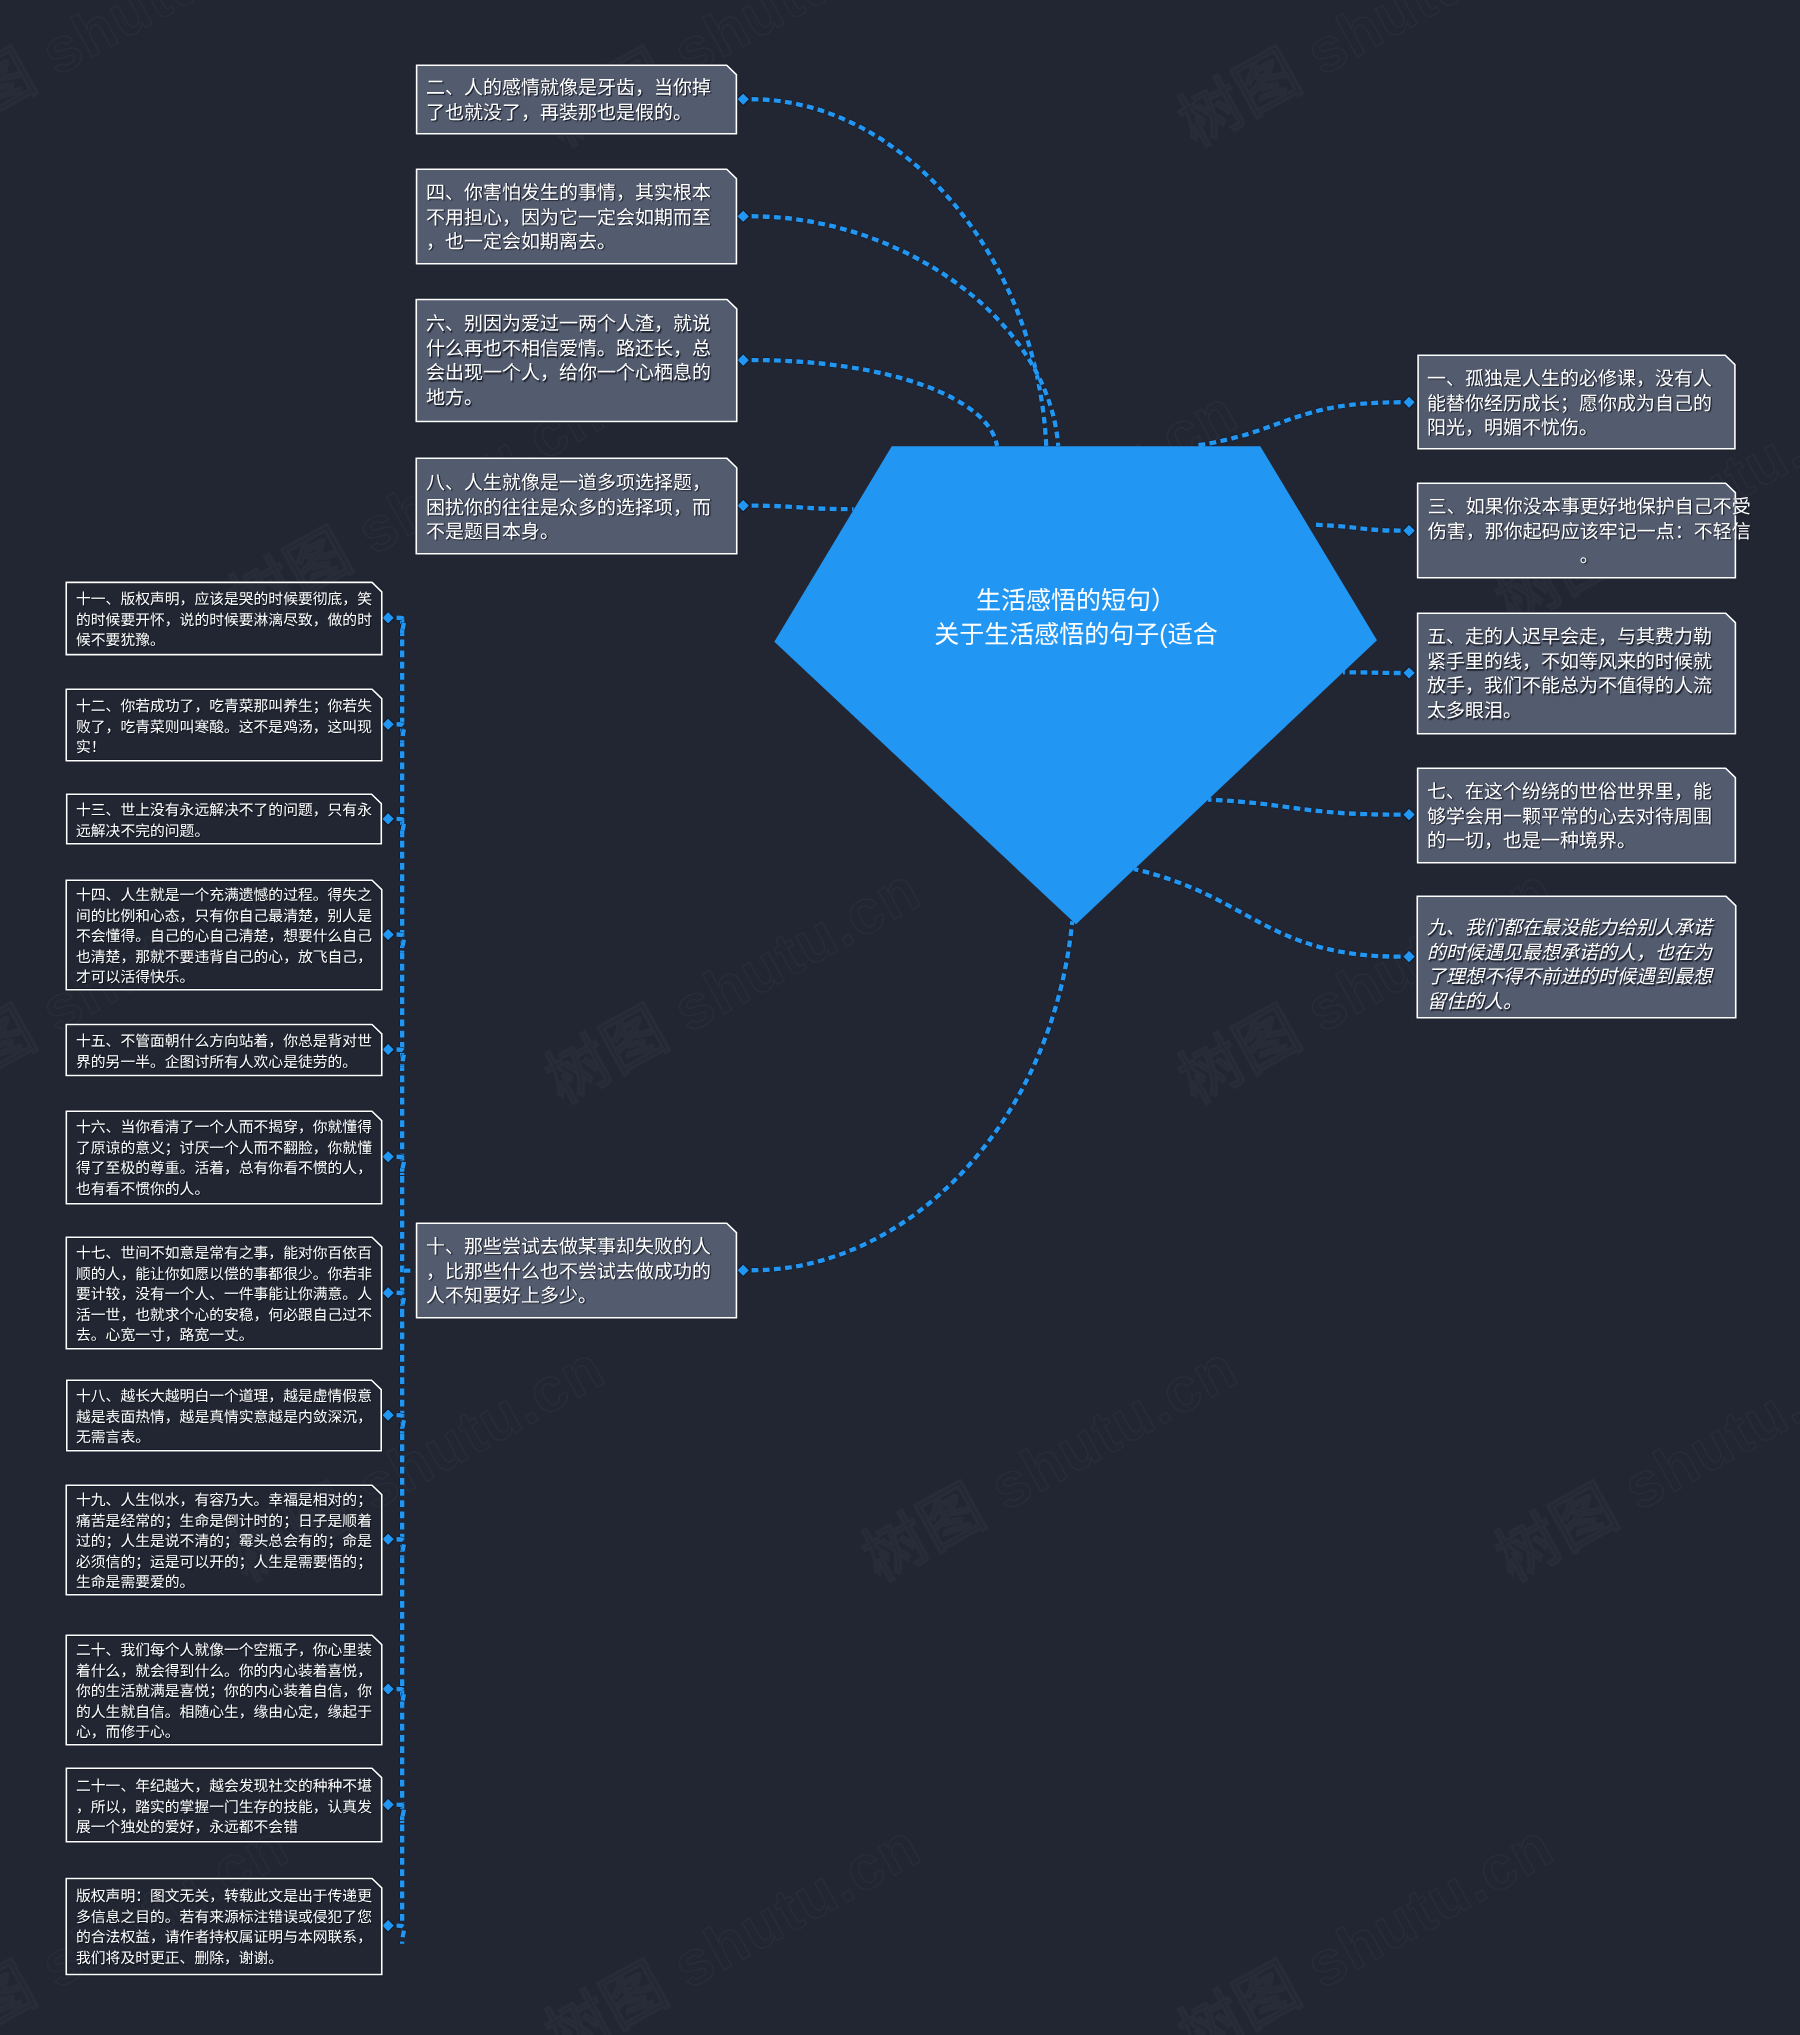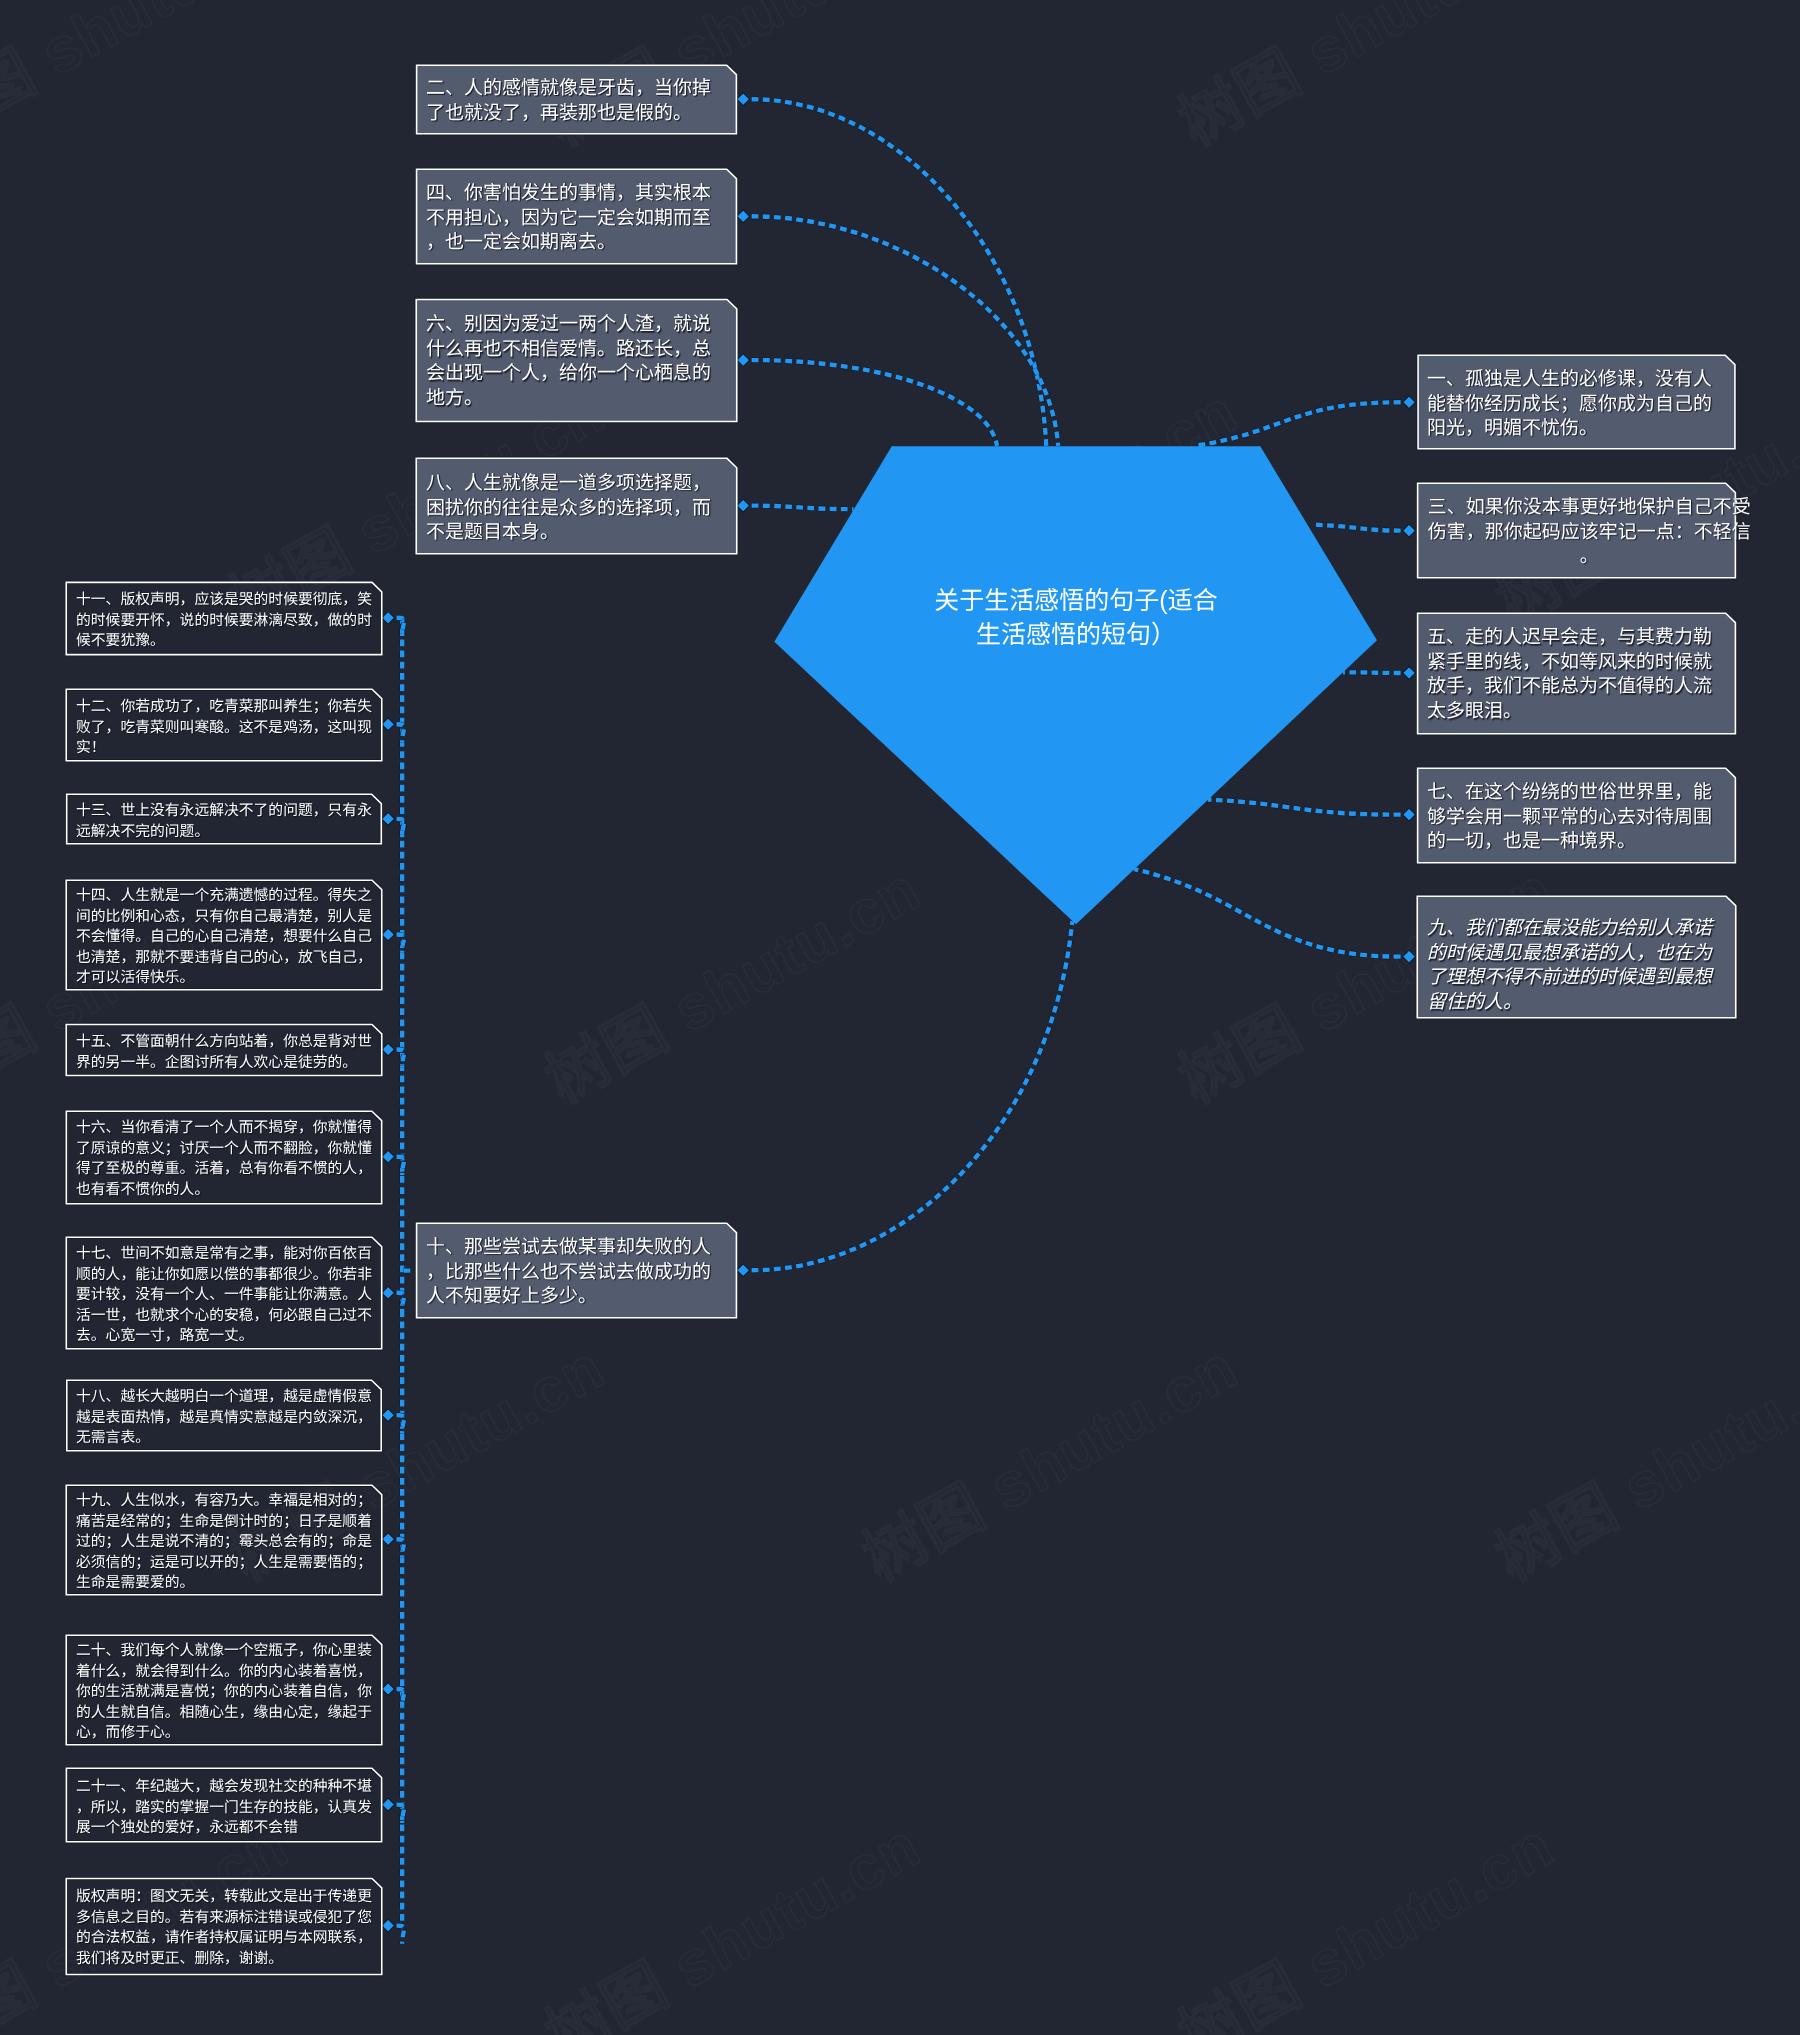--- a/index.html
+++ b/index.html
@@ -280,19 +280,19 @@
           <path d="M1.2,1.2 L436,1.2 L449.8,14.6 L449.8,137.8 L1.2,137.8 Z" fill="none" stroke="#171c28" stroke-width="4.6" stroke-linejoin="miter"></path>
           <path d="M1.2,1.2 L436,1.2 L449.8,14.6 L449.8,137.8 L1.2,137.8 Z" fill="none" stroke="#ffffff" stroke-width="2.3" stroke-linejoin="miter"></path>
         </svg>
         <div class="label">版权声明：图文无关，转载此文是出于传递更多信息之目的。若有来源标注错误或侵犯了您的合法权益，请作者持权属证明与本网联系，我们将及时更正、删除，谢谢。</div>
       </div>
       <div class="root" style="left: 770px; top: 442px; width: 612px; height: 488px;">
         <svg width="612" height="488" viewBox="0 0 870 694" style="position: absolute; left: 0px; top: 0px;">
           <polygon points="173,6 697,6 863,282 435,686 6,284" fill="#2196f3"></polygon>
         </svg>
         <div class="rlabel" style="top: 141px;">
+          <div>生活感悟的短句）</div>
           <div>关于生活感悟的句子(适合</div>
-          <div>生活感悟的短句）</div>
         </div>
       </div>
     </div>
 </div>
 
 
 </body></html>

